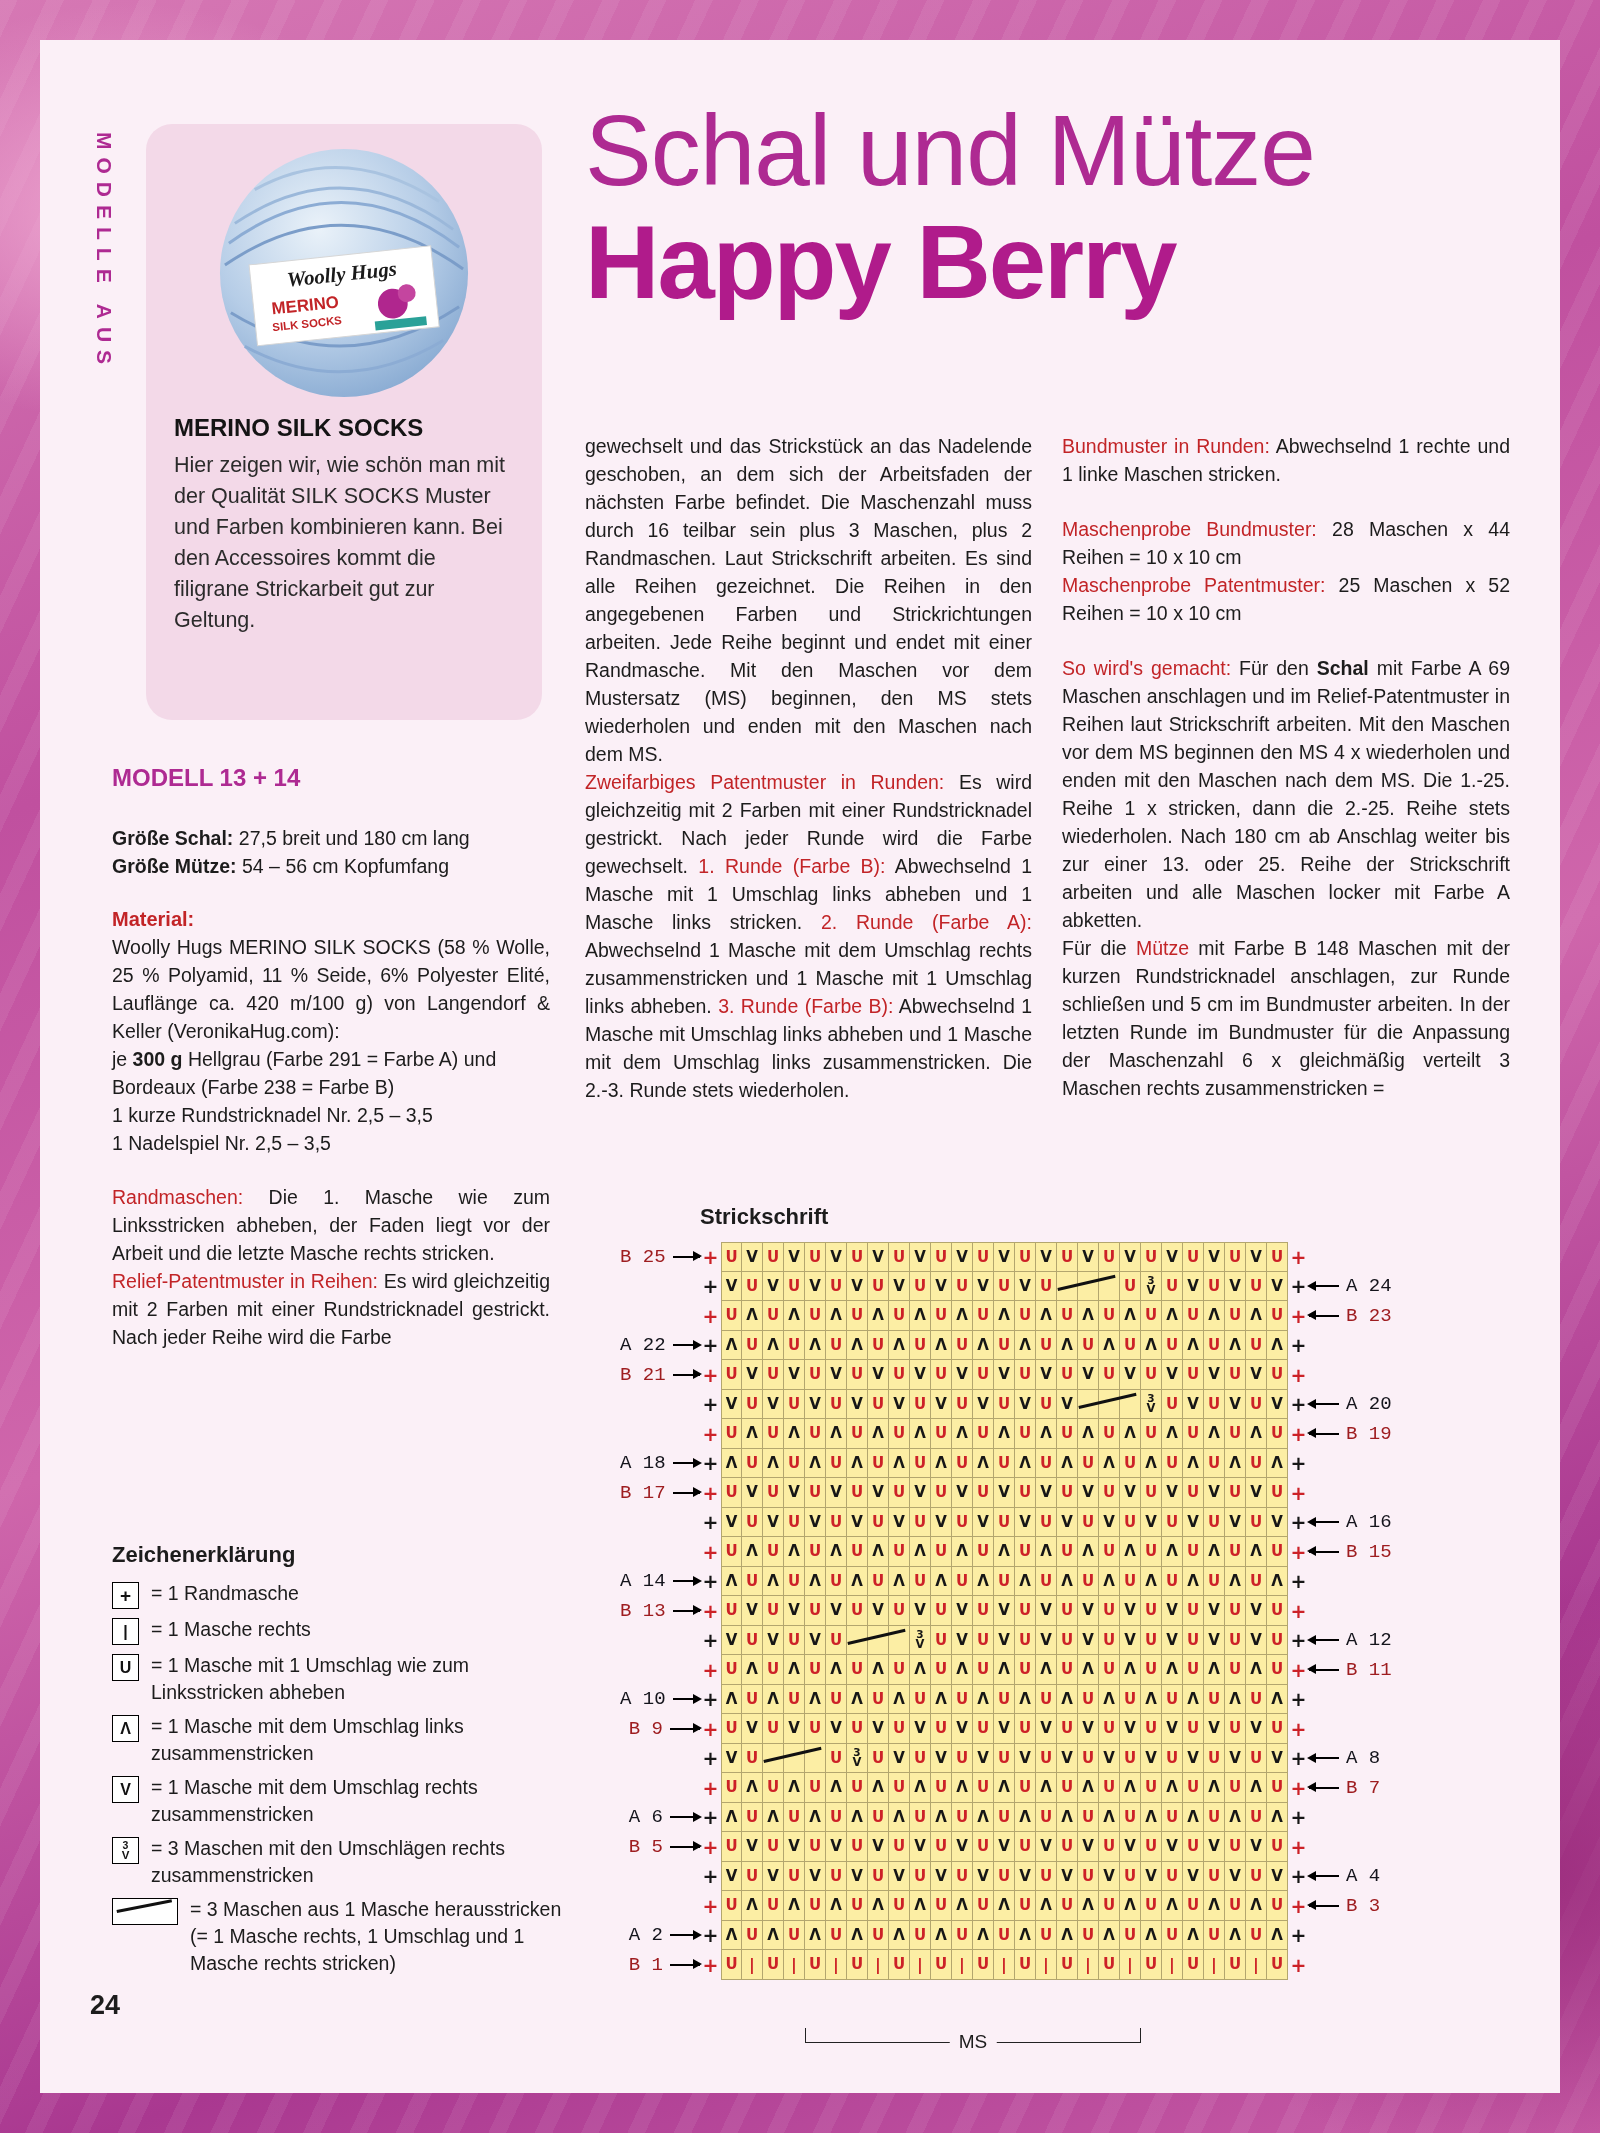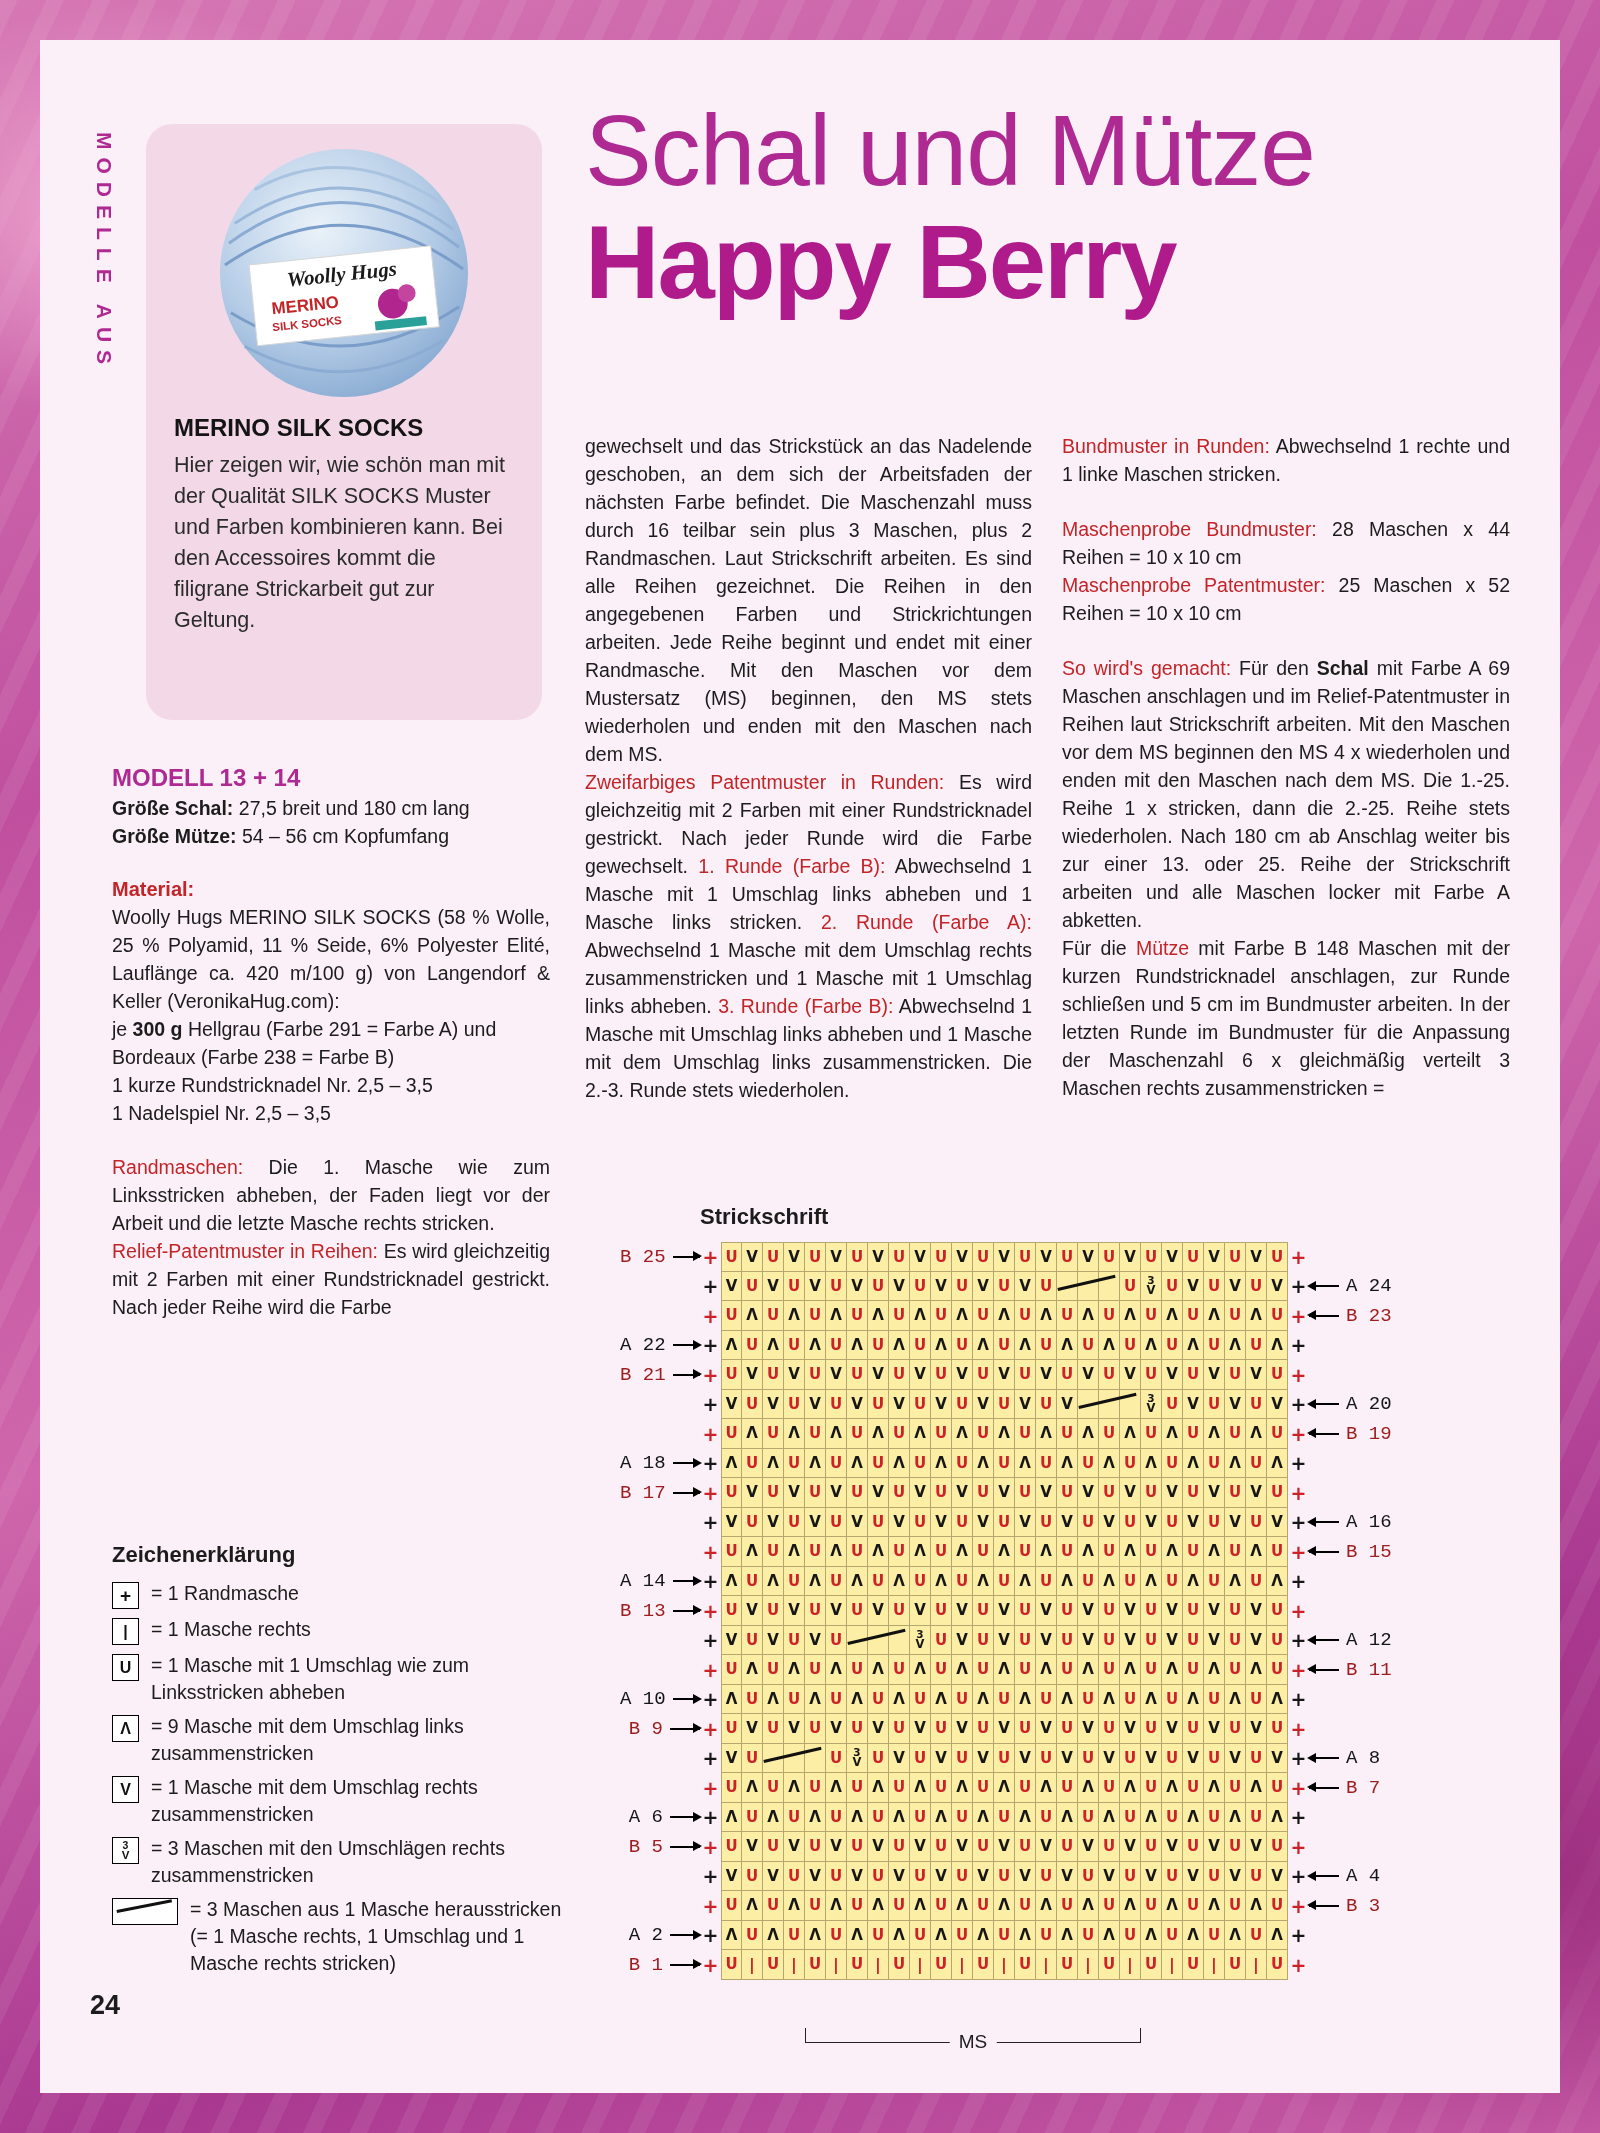--- a/index.html
+++ b/index.html
@@ -35,21 +35,21 @@
   
   .intro-box {
     position:absolute; left:106px; top:84px; width:396px; height:596px;
     background:#f3d9e8; border-radius:26px; padding:20px 28px;
   }
   .ball-wrap { display:flex; justify-content:center; }
   .intro-heading { font-size:24px; font-weight:700; margin-top:12px; color:#141414; }
   .intro-text { font-size:21.5px; line-height:31px; color:#2b2b2b; margin-top:8px; }
   
   .left-col { position:absolute; left:72px; top:724px; width:438px; }
-  .model-heading { font-size:24px; font-weight:700; color:var(--magenta); margin-bottom:2px; }
+  .model-heading { font-size:24px; font-weight:700; color:var(--magenta); margin-bottom:32px; }
   .textcol p { margin:0; font-size:19.5px; line-height:28px; text-align:justify; }
   .textcol p.gap { margin-top:27px; }
   .left-col .sizes p { text-align:left; }
   .material-heading { font-size:20px; font-weight:700; color:var(--red); margin-top:28px; margin-bottom:2px; }
   .left-col .material p { text-align:left; }
   .left-col .material p:first-child { text-align:justify; }
   .left-col .bodyparas { margin-top:26px; }
   span.rb { font-weight:400; color:var(--red); }
   span.bb { font-weight:700; color:var(--ink); }
   
@@ -202,21 +202,21 @@
         <div class="legend-item">
           <span class="lsym">
             <span class="sym u">U</span>
           </span>
           <span class="legend-text">= 1 Masche mit 1 Umschlag wie zum Linksstricken abheben</span>
         </div>
         <div class="legend-item">
           <span class="lsym">
             <span class="sym">Λ</span>
           </span>
-          <span class="legend-text">= 9 Masche mit dem Umschlag links zusammenstricken</span>
+          <span class="legend-text">= 1 Masche mit dem Umschlag links zusammenstricken</span>
         </div>
         <div class="legend-item">
           <span class="lsym">
             <span class="sym">V</span>
           </span>
           <span class="legend-text">= 1 Masche mit dem Umschlag rechts zusammenstricken</span>
         </div>
         <div class="legend-item">
           <span class="lsym">
             <span class="sym three">

